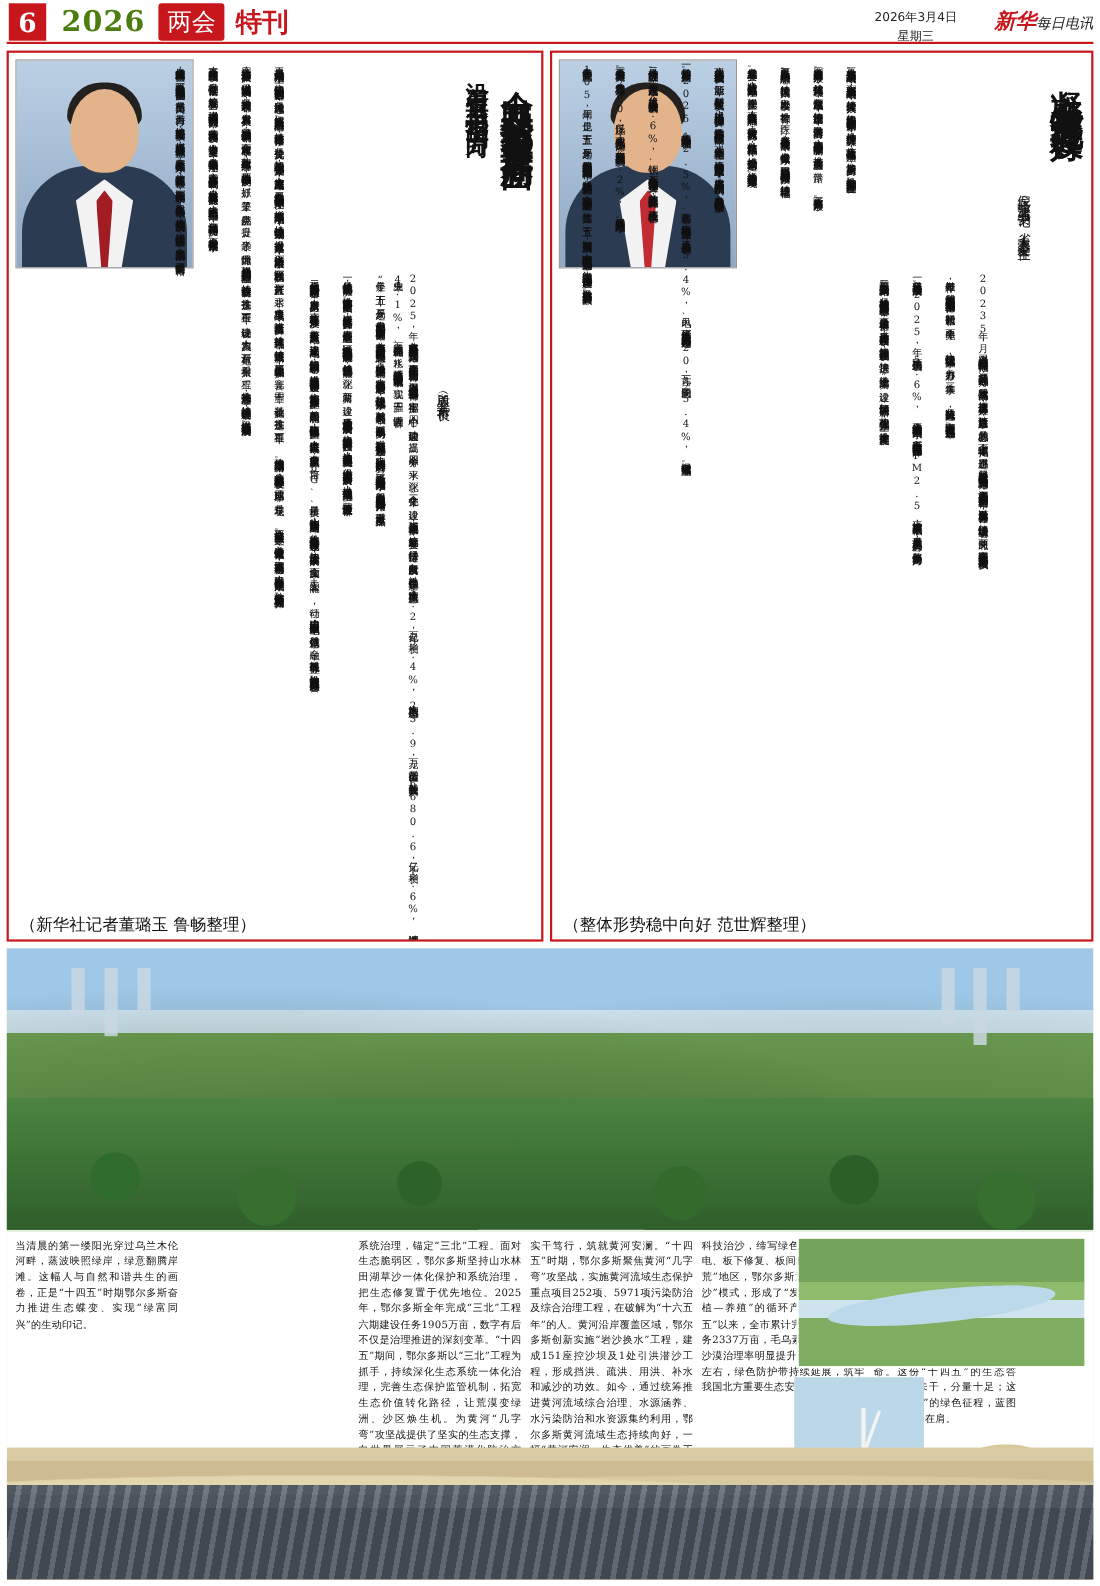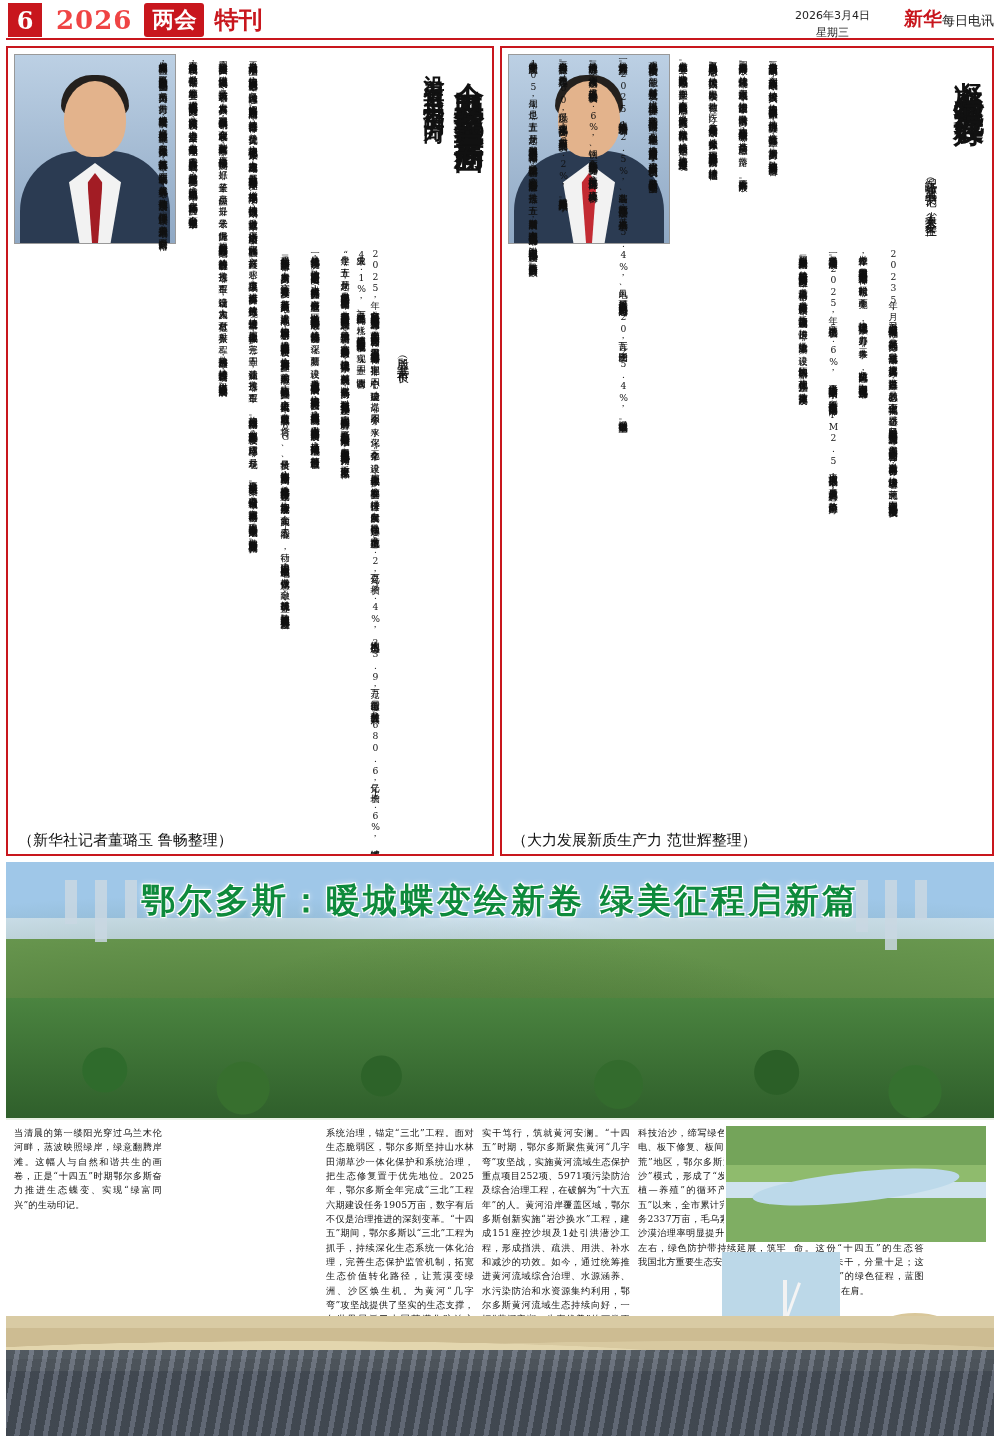--- a/index.html
+++ b/index.html
@@ -2,25 +2,25 @@
 <html><head>
 <meta charset="utf-8">
 <style>
   html,body{margin:0;padding:0;background:#ffffff;}
   body{width:1000px;height:1442px;font-family:"DejaVu Sans","Liberation Sans",sans-serif;color:#111;overflow:hidden;}
   .page{position:relative;width:1000px;height:1442px;background:#fff;}
 
   
   .masthead{position:absolute;left:0;top:0;width:1000px;height:40px;display:flex;align-items:center;}
   .pagenum{width:34px;height:34px;margin-left:8px;background:#c8161d;color:#fff;display:flex;align-items:center;justify-content:center;font-size:24px;font-weight:bold;font-family:"DejaVu Serif","Liberation Serif",serif;}
-  .year{margin-left:14px;font-size:26px;color:#ef4444;font-weight:bold;font-family:"DejaVu Serif","Liberation Serif",serif;letter-spacing:1px;text-align:right;}
-  .lianghui{margin-left:12px;background:#c8161d;color:#fff;font-size:22px;font-weight:bold;padding:2px 8px;border-radius:3px;font-family:"DejaVu Serif","Liberation Serif",serif;}
+  .year{margin-left:14px;font-size:26px;color:#4d7c0f;font-weight:bold;font-family:"DejaVu Serif","Liberation Serif",serif;letter-spacing:1px;text-align:right;}
+  .lianghui{margin-left:12px;background:#c8161d;color:#fff;font-size:22px;font-weight:normal;padding:2px 8px;border-radius:3px;font-family:"DejaVu Serif","Liberation Serif",serif;}
   .tekan{margin-left:10px;font-size:24px;color:#c8161d;font-weight:bold;font-family:"DejaVu Serif","Liberation Serif",serif;}
   .date-block{position:absolute;right:130px;top:8px;text-align:center;font-size:11px;line-height:1.5;color:#222;}
-  .logo{position:absolute;right:6px;top:6px;font-size:19px;font-weight:bold;color:#c8161d;font-family:"DejaVu Serif","Liberation Serif",serif;}
+  .logo{position:absolute;right:6px;top:6px;font-size:19px;font-weight:bold;color:#c8161d;font-family:"DejaVu Serif","Liberation Serif",serif;font-style:italic;}
   .logo .small{font-size:13px;color:#222;font-weight:normal;}
   .rule{position:absolute;left:6px;top:38px;width:988px;height:2px;background:#c8161d;}
 
   
   .article{position:absolute;top:46px;height:810px;border:2px solid #c8161d;box-sizing:border-box;background:#fff;overflow:hidden;}
   .art-left{left:6px;width:488px;}
   .art-right{left:500px;width:494px;}
 
   .portrait{position:absolute;top:6px;width:160px;height:188px;border:1px solid #999;overflow:hidden;background:linear-gradient(#bcd0e4,#8fa8c4);}
   .art-left .portrait{left:6px;}
@@ -142,35 +142,34 @@
     <div class="coltext" style="right:182px;top:200px;height:596px;width:28px;">二是积极服务和融入新发展格局。坚持扎根雄安新区与京津冀协同发展深度融合，高质量建设承接平台，高质量推进雄安新区建设，加快重大基础设施建设，加快推进“轨道上的京津冀”建设，加快区域协同创新，构建现代化产业体系，推动京津冀一体化发展。</div>
     <div class="coltext" style="right:212px;top:6px;height:790px;width:28px;">三是大力推进创新驱动发展战略。深入实施创新驱动发展战略，持续加大研发投入，加快构建以企业为主体的技术创新体系，推动传统产业转型升级，培育壮大战略性新兴产业，加快发展新质生产力，推动数字经济和实体经济深度融合。</div>
     <div class="coltext" style="right:242px;top:6px;height:790px;width:28px;">四是着力推进高水平对外开放。持续优化营商环境，深化重点领域改革，加快推进国企改革，激发民营经济活力，构建高水平开放型经济新体制，推动高质量共建“一带一路”，不断扩大高水平对外开放。</div>
     <div class="coltext" style="right:272px;top:6px;height:790px;width:28px;">五是坚持以人民为中心的发展思想。持续加大民生投入，办好民生实事，推动教育、医疗、养老等公共服务优质均衡发展，健全社会保障体系，巩固拓展脱贫攻坚成果同乡村振兴有效衔接，持续增进民生福祉。</div>
     <div class="coltext" style="right:302px;top:6px;height:790px;width:28px;">六是统筹发展和安全。坚决防范化解重点领域风险，加强安全生产，全面排查整治各类风险隐患，提升防灾减灾救灾能力，扎实做好防汛抗旱工作，维护社会大局和谐稳定，为经济社会发展营造安全稳定环境。</div>
     <div class="coltext" style="right:332px;top:6px;height:790px;width:28px;">现代化产业体系建设迈出坚实步伐，新能源、新材料等产业快速成长，规模以上工业增加值稳步提升，数字经济核心产业增加值占比持续提高，强化企业创新主体地位，推动研发费用加计扣除政策应享尽享，建立省属国企研发投入刚性增长机制，着力提升产业链供应链韧性和安全水平。</div>
     <div class="coltext" style="right:362px;top:6px;height:790px;width:28px;">一是加快培育壮大新兴产业。2025年战略性新兴产业增加值增长12.5%，高端装备、新能源汽车等产业快速发展，工业机器人产量增长25.4%，风电、光伏等可再生能源装机占电力总装机比重超过120吉瓦，同比增长25.4%，绿色低碳转型成效明显。</div>
     <div class="coltext" style="right:392px;top:6px;height:790px;width:28px;">二是推动传统产业改造升级。深入实施技术改造，规模以上工业企业技改投资增长8.6%，钢铁、石化等行业绿色化智能化水平明显提升，单位地区生产总值能耗下降，生态环境持续改善。</div>
     <div class="coltext" style="right:422px;top:6px;height:790px;width:28px;">三是全面推进乡村振兴。粮食总产量稳定在760亿斤以上，农业现代化水平稳步提高，农村居民人均可支配收入增长6.2%，城乡居民收入差距持续缩小。</div>
     <div class="coltext" style="right:452px;top:6px;height:790px;width:28px;">今年是中国共产党成立105周年，也是“十五五”开局之年。我们将深入学习贯彻习近平总书记重要指示精神，坚持稳中求进工作总基调，完整准确全面贯彻新发展理念，扎实推进“十五五”时期高质量发展，奋力谱写中国式现代化建设河北篇章，为以中国式现代化全面推进强国建设、民族复兴伟业作出新的更大贡献。</div>
-    <div class="credit" style="left:10px;">（大力发展新质生产力 范世辉整理）</div>
+    <div class="credit" style="left:10px;">（整体形势稳中向好 范世辉整理）</div>
   </div>
 
   <div class="feature">
     <div class="photo-top">
       <div class="sky-build" style="left:6%;height:44px;"></div>
       <div class="sky-build" style="left:9%;height:62px;"></div>
       <div class="sky-build" style="left:12%;height:38px;"></div>
       <div class="sky-build" style="left:86%;height:52px;"></div>
       <div class="sky-build" style="left:89%;height:70px;"></div>
       <div class="sky-build" style="left:92%;height:40px;"></div>
       <div class="road"></div>
       <div class="tree-band"></div>
     </div>
-    <div class="feature-title">鄂尔多斯：暖城蝶变绘新卷  绿美征程启新篇</div>
 
     <div class="feat-body">
       <div class="fcol" style="left:8px;">当清晨的第一缕阳光穿过乌兰木伦河畔，蒸波映照绿岸，绿意翻腾岸滩。这幅人与自然和谐共生的画卷，正是“十四五”时期鄂尔多斯奋力推进生态蝶变、实现“绿富同兴”的生动印记。</div>
       <div class="fcol" style="left:320px;">系统治理，锚定“三北”工程。面对生态脆弱区，鄂尔多斯坚持山水林田湖草沙一体化保护和系统治理，把生态修复置于优先地位。2025年，鄂尔多斯全年完成“三北”工程六期建设任务1905万亩，数字有后不仅是治理推进的深刻变革。“十四五”期间，鄂尔多斯以“三北”工程为抓手，持续深化生态系统一体化治理，完善生态保护监管机制，拓宽生态价值转化路径，让荒漠变绿洲、沙区焕生机。为黄河“几字弯”攻坚战提供了坚实的生态支撑，向世界展示了中国荒漠化防治方案。</div>
       <div class="fcol" style="left:476px;">实干笃行，筑就黄河安澜。“十四五”时期，鄂尔多斯聚焦黄河“几字弯”攻坚战，实施黄河流域生态保护重点项目252项、5971项污染防治及综合治理工程，在破解为“十六五年”的人。黄河沿岸覆盖区域，鄂尔多斯创新实施“岩沙换水”工程，建成151座控沙坝及1处引洪潜沙工程，形成挡洪、疏洪、用洪、补水和减沙的功效。如今，通过统筹推进黄河流域综合治理、水源涵养、水污染防治和水资源集约利用，鄂尔多斯黄河流域生态持续向好，一幅“黄河安澜、生态优美”的画卷正徐徐展开。</div>
       <div class="fcol" style="left:632px;">科技治沙，缔写绿色屏障。扎实发电、板下修复、板间种植，在“沙戈荒”地区，鄂尔多斯通过“光伏+治沙”模式，形成了“发电—固沙—种植—养殖”的循环产业链。“十四五”以来，全市累计完成防沙治沙任务2337万亩，毛乌素沙地和库布其沙漠治理率明显提升至85%和53%左右，绿色防护带持续延展，筑牢我国北方重要生态安全屏障。</div>
       <div class="fcol" style="left:788px;width:130px;">满眼“绿”双嬴。国家森林城市、国家园林城市、国家生态文明建设示范市：获评国家生态文明建设示范区，入选全球“生物多样性魅力城市”……从“黄沙围城”到“绿城暖意”，鄂尔多斯用五年时间完成了一场深刻的生态蝶变与绿色革命。这份“十四五”的生态答卷，墨迹未干，分量十足；这场“十五五”的绿色征程，蓝图铺就，使命在肩。</div>
 
       <div class="photo-river">
           <div class="river"></div>

